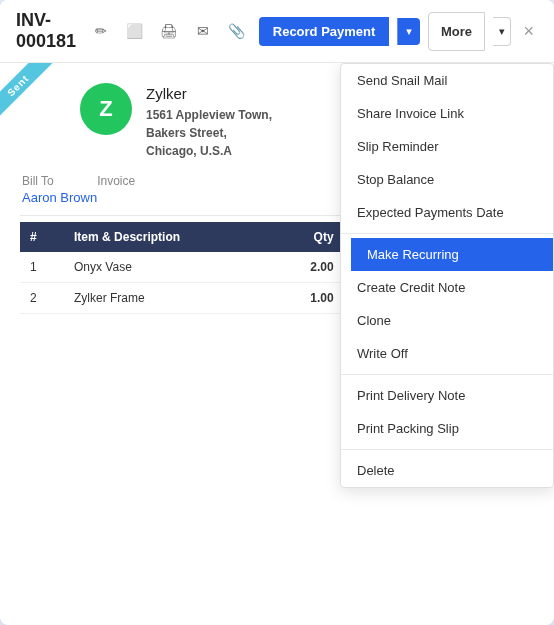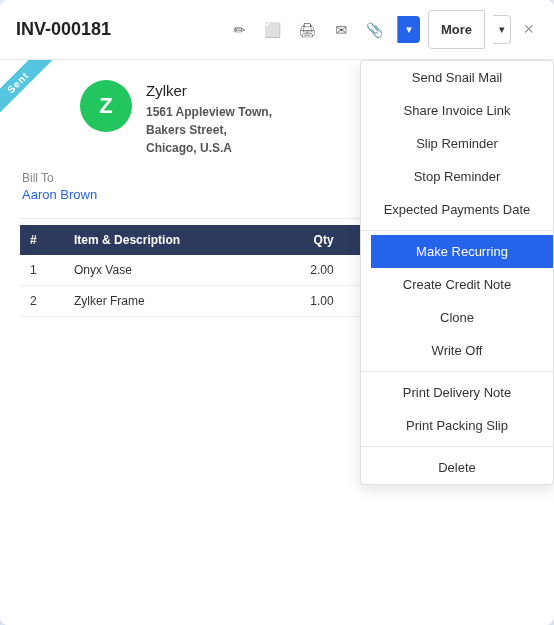--- a/index.html
+++ b/index.html
@@ -161,56 +161,54 @@
       font-size: 22px;
       font-weight: 700;
       flex-shrink: 0;
     }
     .company-info { line-height: 1.5; }
     .company-name { font-size: 15px; font-weight: 400; color: #222; }
     .company-addr { font-size: 12px; color: #555; font-weight: bold; }
     
     .billing-row {
       display: flex;
-      justify-content: space-between;
-      margin-bottom: 16px;
+      margin-bottom: 10px;
       padding: 0 2px;
     }
     .bill-to-label { font-size: 12px; color: #888; margin-bottom: 2px; }
     .bill-to-name { font-size: 13px; color: #2563eb; font-weight: 500; }
     .invoice-info { font-size: 12px; color: #888; text-align: right; }
     
     .divider { border: none; border-top: 1px solid #e8e8e8; margin: 6px 0; }
     
     .table-wrap { width: 100%; overflow-x: auto; }
     table { width: 100%; border-collapse: collapse; font-size: 12px; }
     thead tr { background: #2d3a5e; color: #fff; }
     thead th { padding: 8px 10px; text-align: left; font-weight: 600; }
     thead th:last-child, thead th.num { text-align: right; }
     tbody tr { border-bottom: 1px solid #f0f0f0; }
     tbody td { padding: 8px 10px; color: #333; }
-    tbody td.num { text-align: right; }
+    tbody td.num { text-align: right; font-weight: bold; }
     
     .totals { margin-top: 8px; display: flex; flex-direction: column; align-items: flex-end; gap: 4px; }
     .total-row { display: flex; gap: 40px; font-size: 13px; color: #333; }
     .total-label { text-align: right; min-width: 100px; font-weight: 500; }
     .total-value { text-align: right; min-width: 60px; font-weight: 600; }
     .total-row.balance { font-weight: 700; }
     
     .dropdown-menu {
       position: absolute;
       top: 0;
       right: 0;
-      width: 194px;
+      width: 214px;
       background: #fff;
       border: 1px solid #e0e0e0;
       border-radius: 4px;
       box-shadow: 0 4px 16px rgba(0,0,0,0.12);
       z-index: 100;
-      text-align: center;
     }
     .menu-item {
       padding: 9px 16px;
       font-size: 13px;
       color: #333;
       cursor: pointer;
       white-space: nowrap;
     }
     .menu-item.active {
       background: #2563eb;
@@ -236,20 +234,21 @@
       <button class="icon-btn" title="Print">
         <span>🖨</span>
       </button>
       <button class="icon-btn" title="Email">
         <span>✉</span>
       </button>
       <button class="icon-btn" title="Attach">
         <span>📎</span>
       </button>
     </div>
+    <button class="btn-record">Record Payment</button>
     <button class="btn-dropdown">
       <span>▾</span>
     </button>
     <button class="btn-more">More</button>
     <button class="btn-more-dropdown">
       <span>▾</span>
     </button>
     <button class="close-btn">×</button>
   </div>
 
@@ -323,21 +322,21 @@
           <span class="total-label">Balance Due</span>
           <span class="total-value">$80.00</span>
         </div>
       </div>
     </div>
 
     <div class="dropdown-menu" id="dropdown-menu">
     <div class="menu-item">Send Snail Mail</div>
         <div class="menu-item">Share Invoice Link</div>
         <div class="menu-item">Slip Reminder</div>
-        <div class="menu-item">Stop Reminder</div>
+        <div class="menu-item">Stop Balance</div>
         <div class="menu-item">Expected Payments Date</div>
         <hr class="menu-separator">
         <div class="menu-item active">Make Recurring</div>
         <div class="menu-item">Create Credit Note</div>
         <div class="menu-item">Clone</div>
         <div class="menu-item">Write Off</div>
         <hr class="menu-separator">
         <div class="menu-item">Print Delivery Note</div>
         <div class="menu-item">Print Packing Slip</div>
         <hr class="menu-separator">

